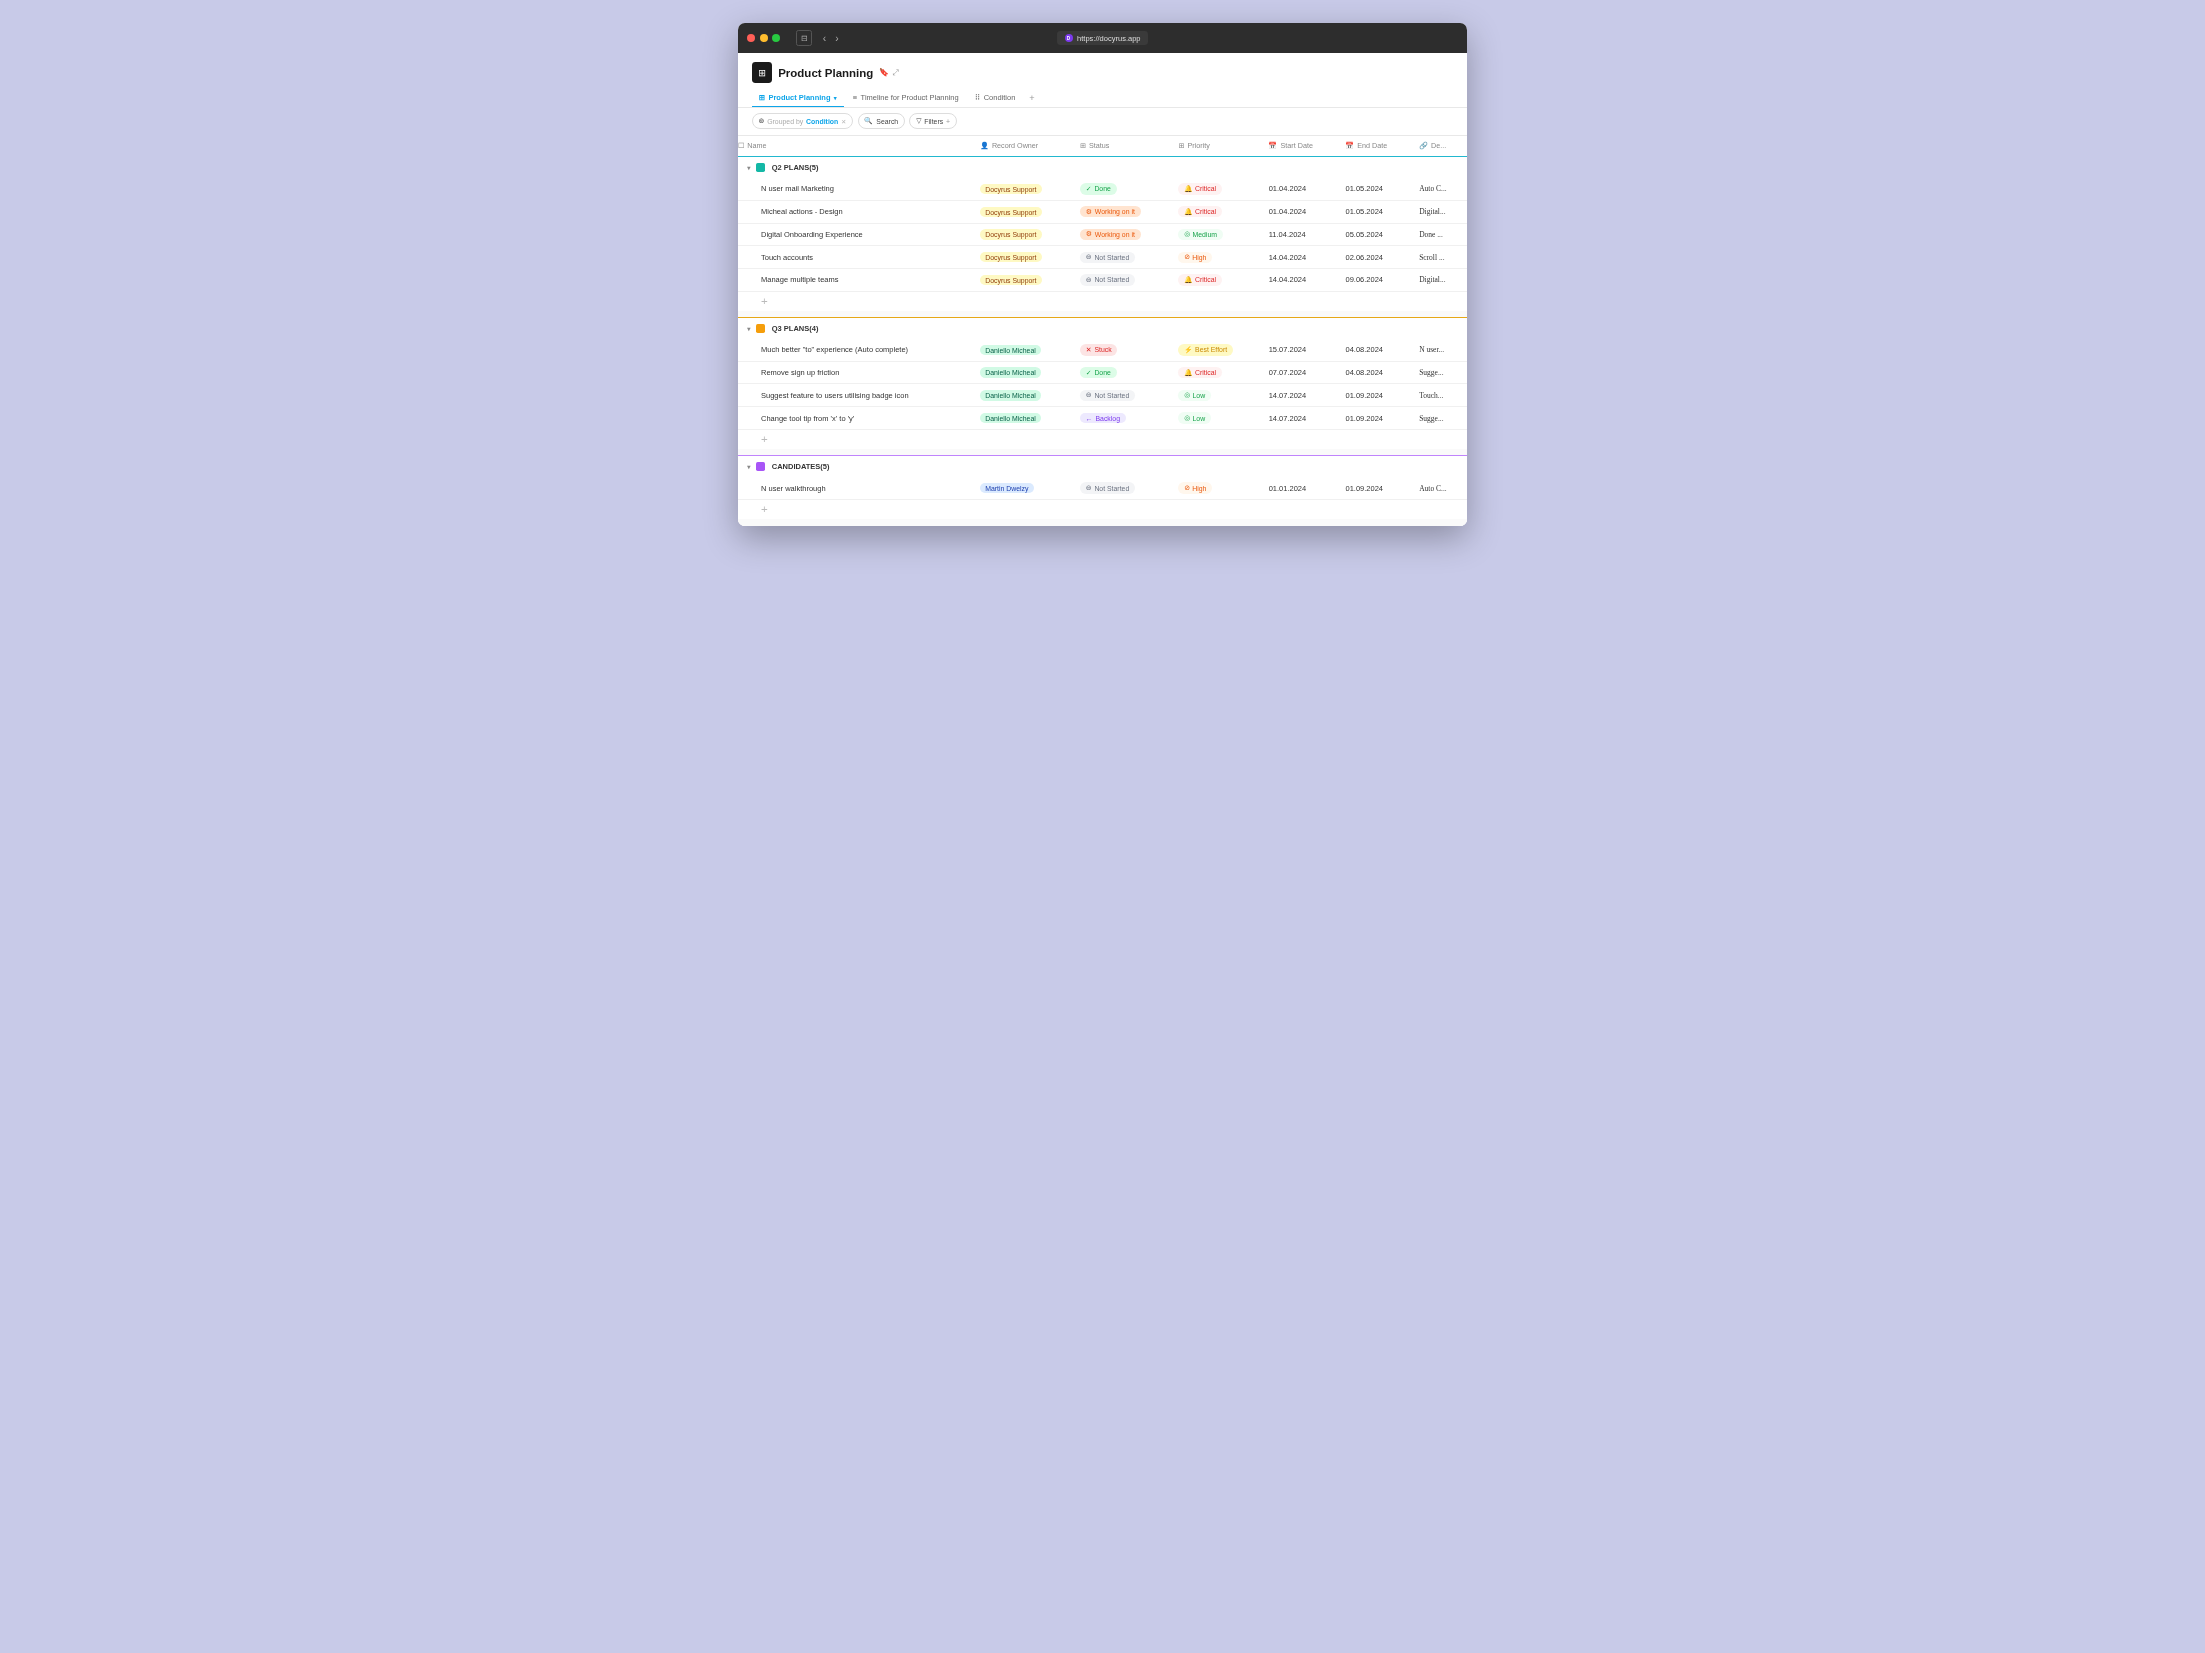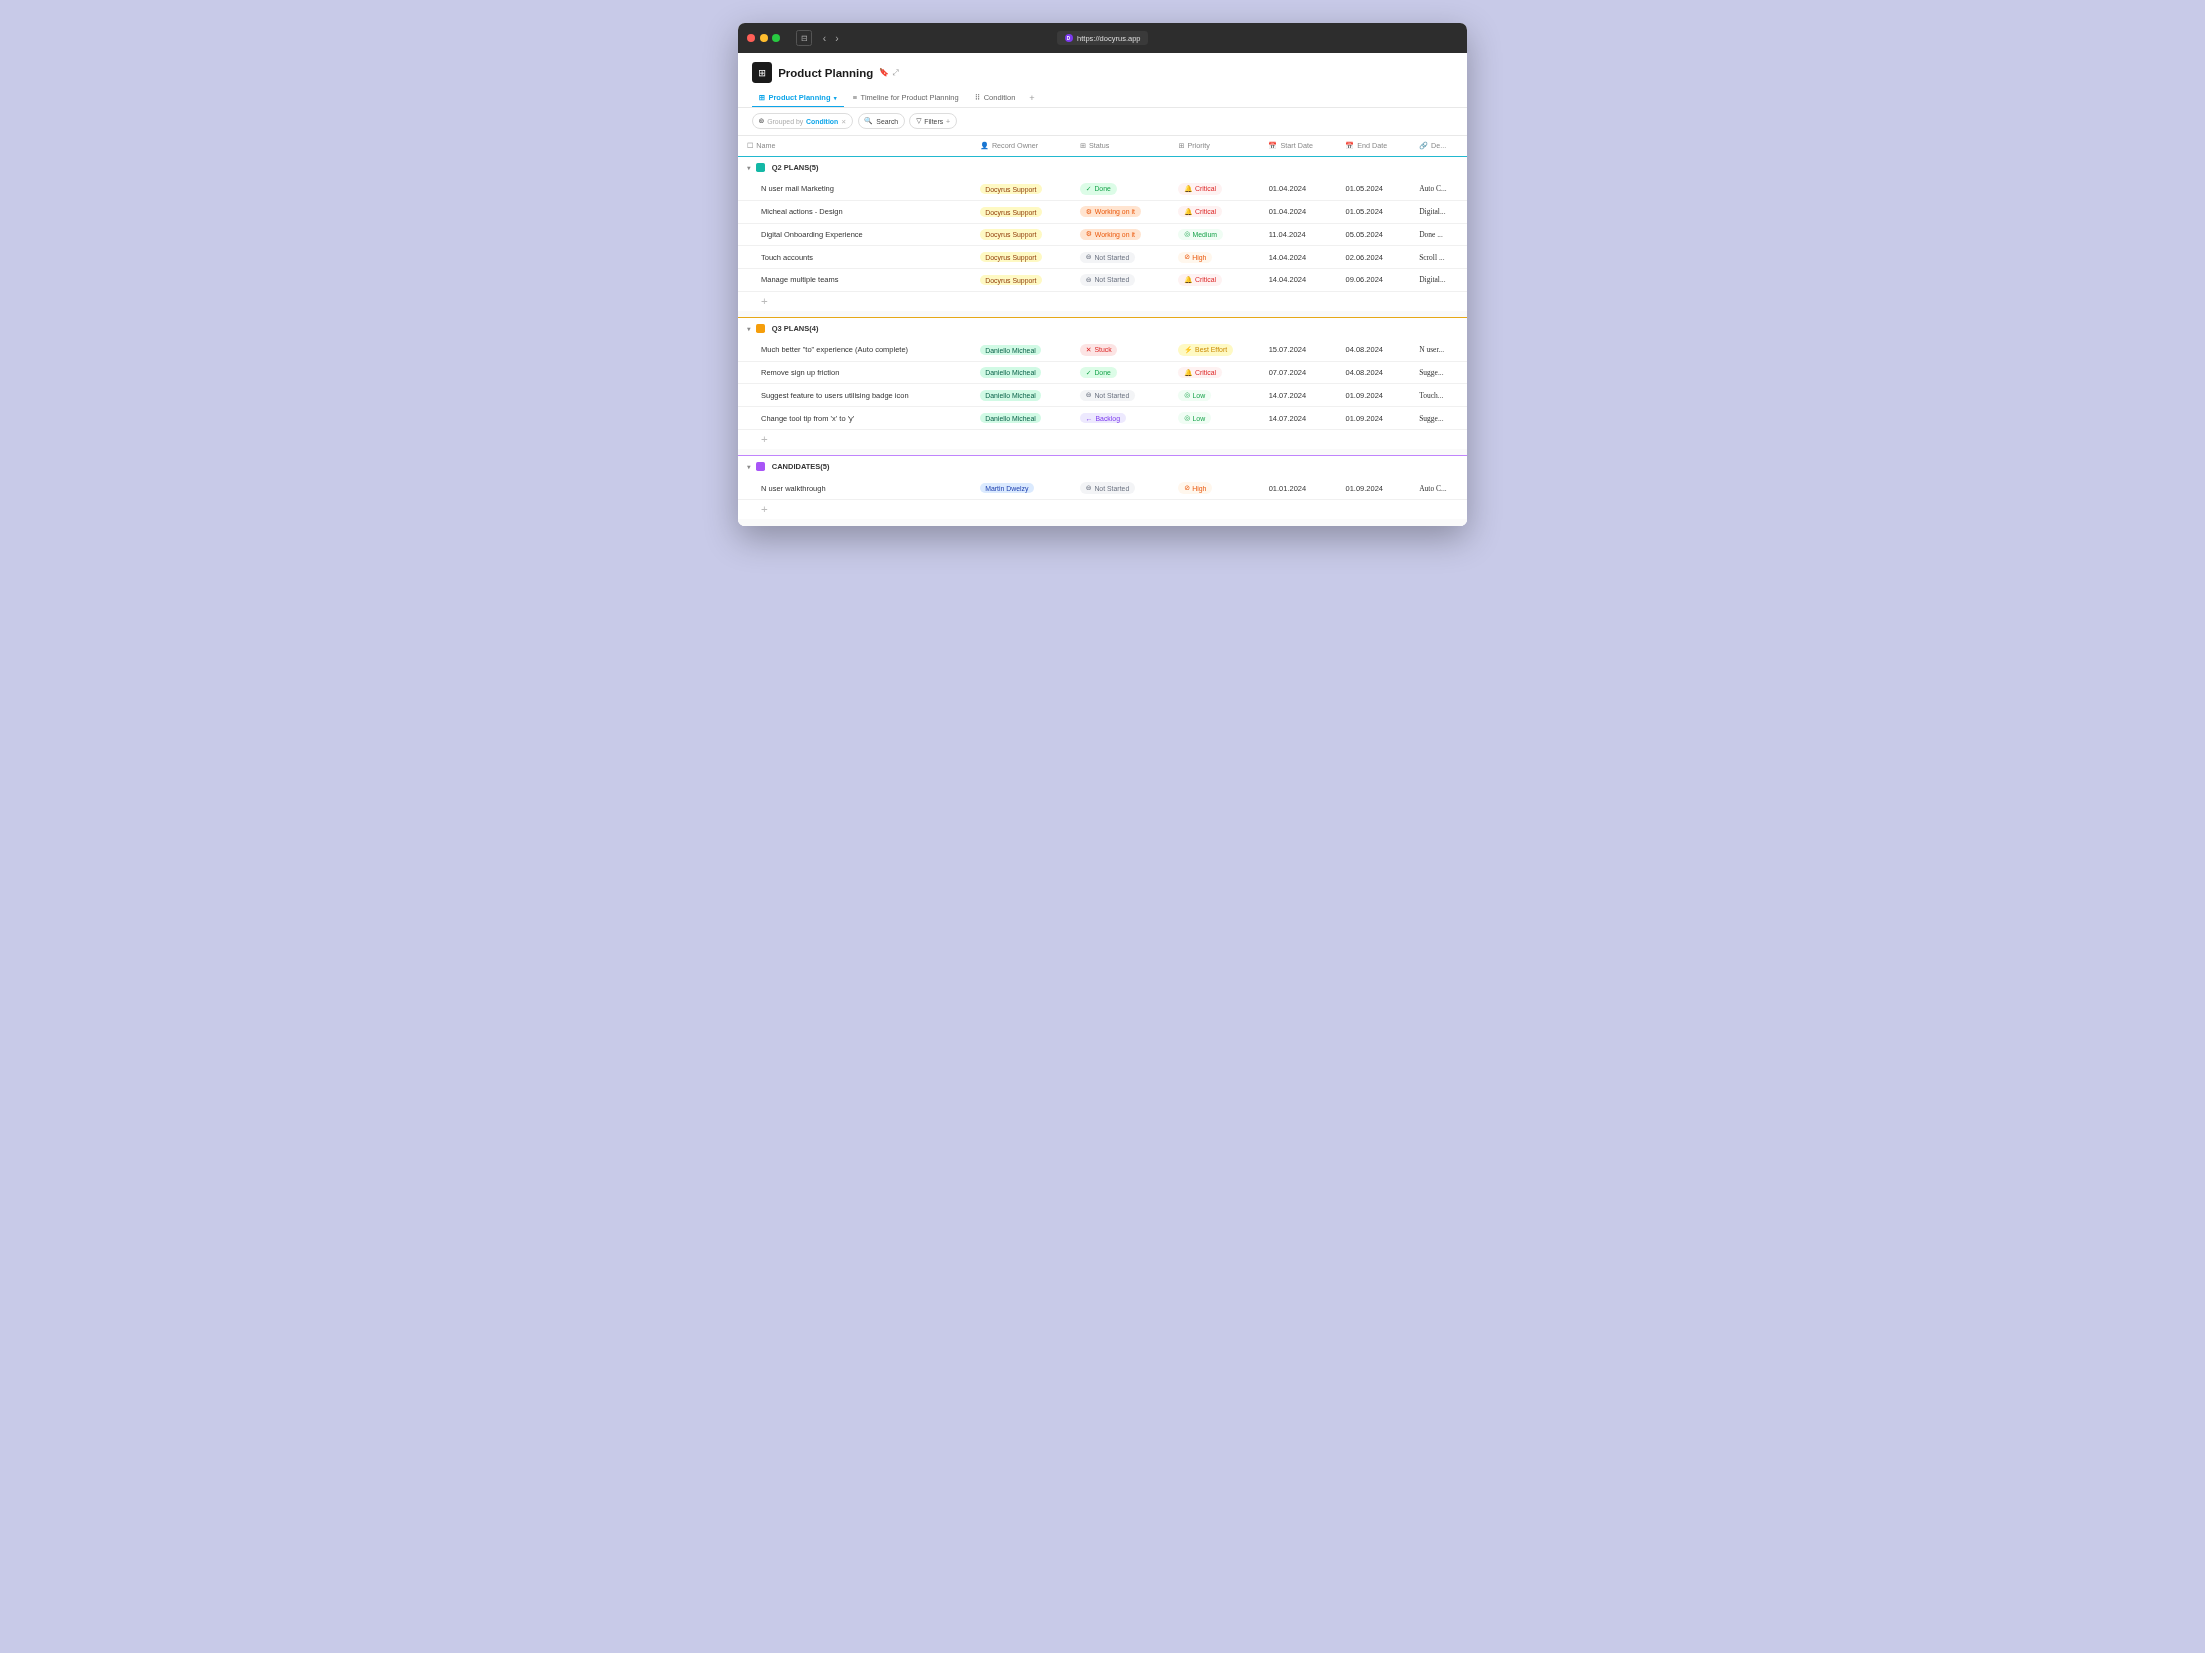--- a/index.html
+++ b/index.html
@@ -162,21 +162,21 @@
       border-bottom: 1.1px solid #e0e0e0;
     }
     thead th {
       padding: 5.7px 6.9px;
       text-align: left;
       color: #888;
       font-weight: 500;
       font-size: 7.2px;
       white-space: nowrap;
     }
-    thead th:first-child { padding-left: 9px; }
+    thead th:first-child { padding-left: 0; }
     .th-icon { margin-right: 2.9px; }
     
     .group-row td {
       padding: 5.7px 0 5.7px 9.2px;
       font-weight: 700;
       font-size: 7.5px;
       color: #333;
     }
     .group-row.q2 td { border-top: 1.1px solid #22b8cf; }
     .group-row.q3 td { border-top: 1.1px solid #e6a817; }

